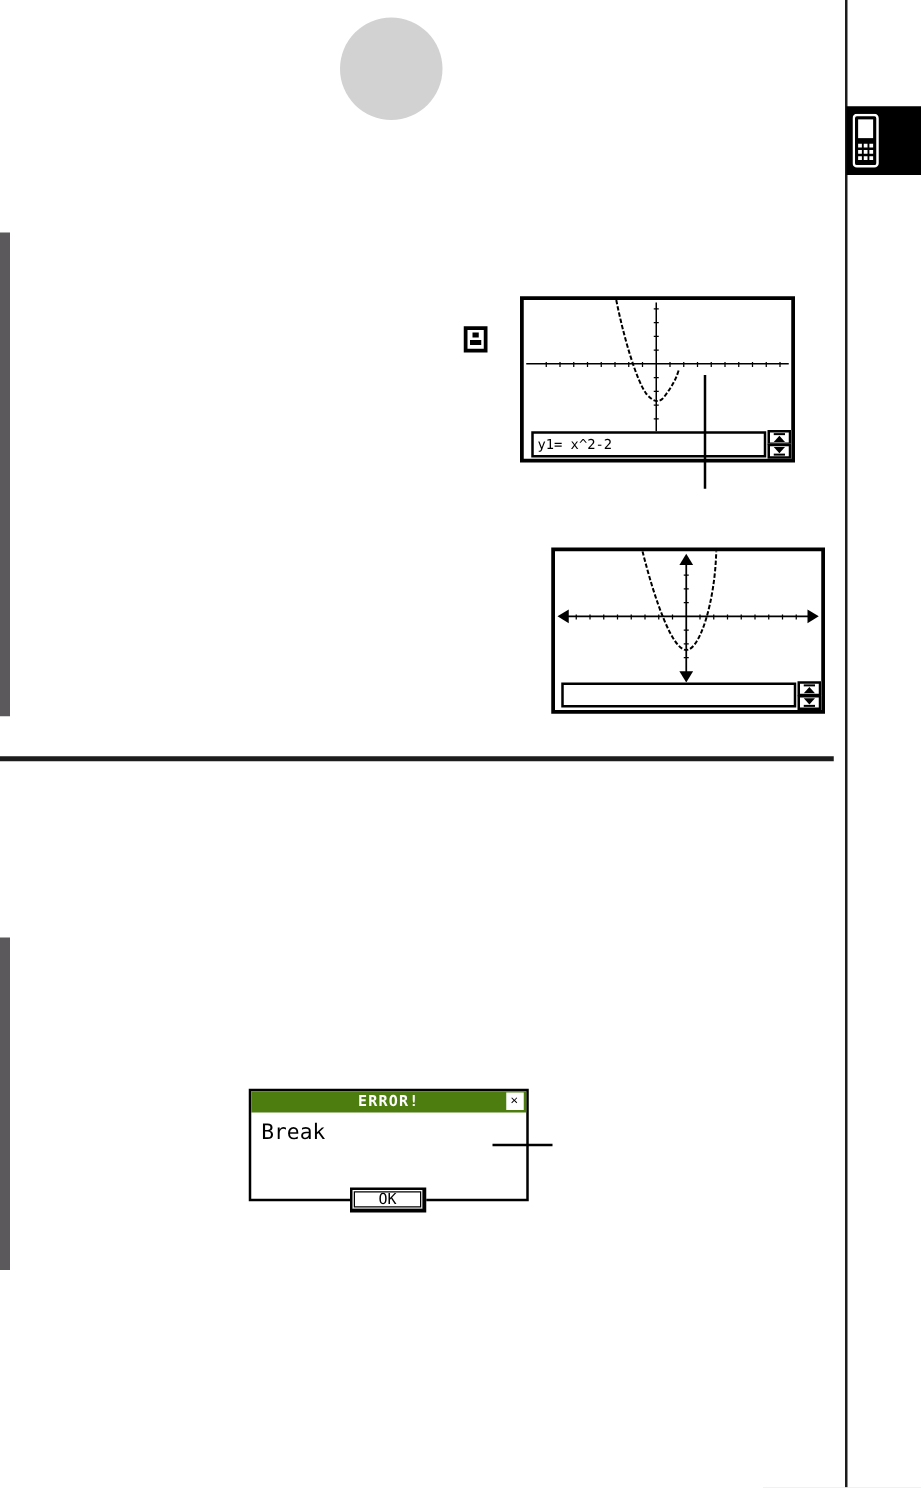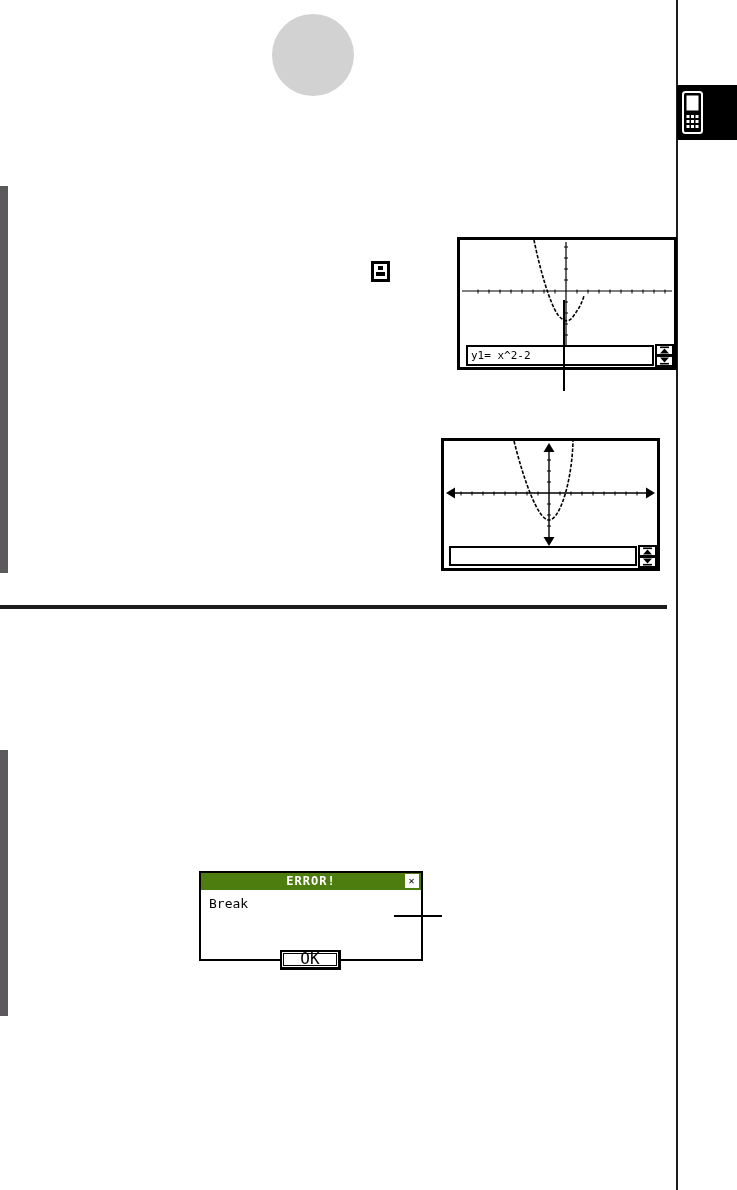--- a/index.html
+++ b/index.html
@@ -43,21 +43,21 @@
     position: absolute; left: 4px; top: 2px; width: 5px; height: 4px; background: #000;
   }
   .resize-btn-icon .dash {
     position: absolute; left: 2px; top: 8px; width: 9px; height: 4px; background: #000;
   }
   
   .calc-screen {
     position: absolute; background: #fff;
     border: 3px solid #000;
   }
-  .screen1 { left: 457px; top: 237px; width: 220px; height: 133px; }
+  .screen1 { left: 416px; top: 237px; width: 220px; height: 133px; }
   .screen2 { left: 441px; top: 438px; width: 219px; height: 133px; }
   .calc-screen svg.graph { position: absolute; left: 0; top: 0; }
   .msg-box {
     position: absolute; background: #fff;
     border: 2px solid #000;
     font-size: 11px; line-height: 17px;
     padding-left: 3px; white-space: pre;
     color: #000;
   }
   .screen1 .msg-box { left: 6px; top: 105px; width: 188px; height: 21px; }
@@ -95,30 +95,30 @@
   }
   .error-close {
     position: absolute; right: 2px; top: 1px;
     width: 14px; height: 14px; background: #fff;
     color: #000; font-size: 10px; font-weight: bold;
     line-height: 14px; text-align: center; cursor: default;
   }
   .error-body { position: relative; height: 69px; }
   .error-msg {
     position: absolute; left: 8px; top: 6px;
-    font-size: 13px; color: #000;
+    font-size: 17px; color: #000;
     font-family: "DejaVu Sans Mono", monospace;
   }
   .ok-button {
     position: absolute; left: 79px; top: 60px;
     width: 61px; height: 20px; background: #fff;
     border-style: solid; border-color: #000;
     border-width: 2px 3px 3px 2px;
     box-shadow: inset 0 0 0 1px #fff, inset 0 0 0 2px #000;
-    font-size: 16px; line-height: 14px; text-align: center;
+    font-size: 12px; line-height: 14px; text-align: center;
     font-family: "DejaVu Sans Mono", monospace;
     cursor: default;
   }
 </style>
 </head>
 <body>
 
 <div class="page">
 
   <div class="topic-circle"></div>

